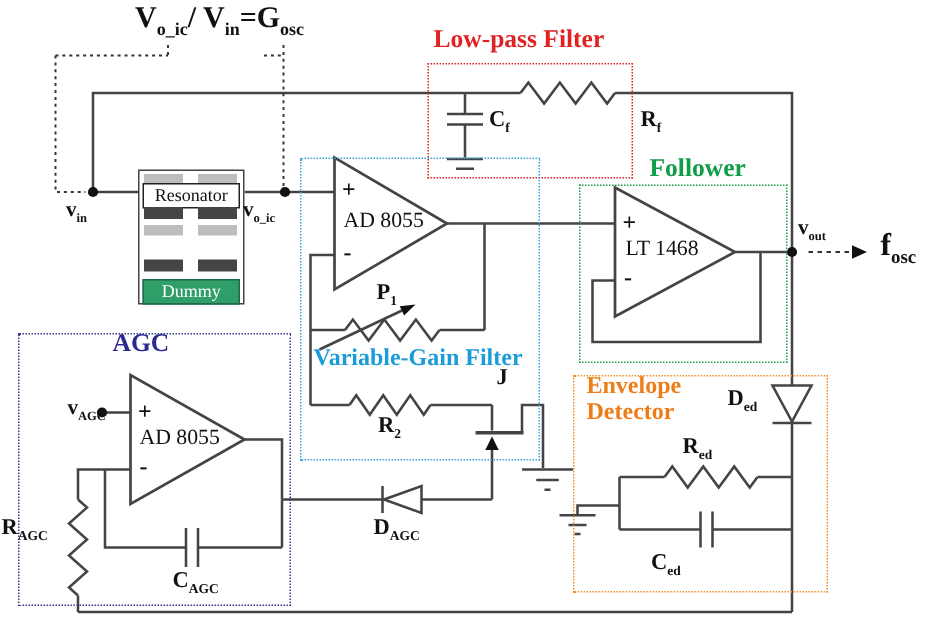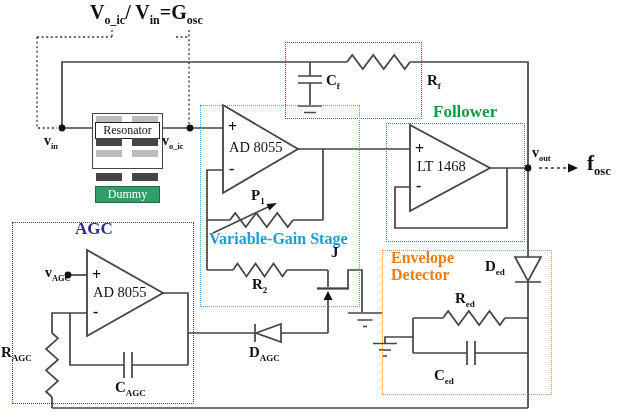--- a/index.html
+++ b/index.html
@@ -19,21 +19,21 @@
   .t-cyan{color:#1b9cd8;font-size:16px;}
   .t-navy{color:#2b2b8f;font-size:17px;}
   .t-orange{color:#ee7d17;font-size:16px;}
   .f-formula{font-size:20px;}
   .f-big{font-size:21px;}
   .f-chip{font-weight:normal;font-size:14.5px;}
   .f-sign{font-size:16px;}
   .f-node{font-size:14px;}
   .iface{position:absolute;left:83px;top:60px;width:92px;text-align:center;
          font-weight:normal;font-size:16px;color:#111;line-height:20px;}
-  .ibox{position:absolute;left:92px;top:113px;width:71px;height:56px;background:#fff;
+  .ibox{position:absolute;left:92px;top:113px;width:71px;height:90px;background:#fff;
         border:1.6px solid #444;box-sizing:border-box;}
   .pad{position:absolute;}
   .pad.light{background:#bdbdbd;}
   .pad.dark{background:#454545;}
   .bar{position:absolute;left:2px;width:63px;text-align:center;font-size:12px;line-height:14px;}
   .bar.res{top:8px;height:15px;background:#fff;border:1.2px solid #222;color:#111;}
   .bar.dum{top:43px;height:15px;background:#2f9e68;border:1.2px solid #1c6c45;color:#fff;margin-top:29px;}
 </style>
 </head>
 <body>
@@ -128,22 +128,23 @@
     <div class="pad light" style="left:39px;top:36px;width:26px;height:7px;"></div>
     <div class="bar dum"><span>Dummy</span></div>
     <div class="pad dark" style="left:3px;top:59px;width:26px;height:8px;"></div>
     <div class="pad dark" style="left:39px;top:59px;width:26px;height:8px;"></div>
   </div>
 
   <div class="lbl f-formula" style="left:90px;top:2px;">
     <span>V</span><sub>o_ic</sub><span>/ V</span><sub>in</sub><span>=G</span><sub>osc</sub>
   </div>
 
+  <div class="lbl t-red" style="left:289px;top:17px;">Low-pass Filter</div>
   <div class="lbl t-green" style="left:433px;top:103px;">Follower</div>
-  <div class="lbl t-cyan" style="left:209px;top:231px;">Variable-Gain Stage</div>
+  <div class="lbl t-cyan" style="left:209px;top:231px;">Variable-Gain Filter</div>
   <div class="lbl t-navy" style="left:75px;top:220px;">AGC</div>
   <div class="lbl t-orange" style="left:391px;top:250px;">Envelope</div>
   <div class="lbl t-orange" style="left:391px;top:267px;">Detector</div>
 
   <div class="lbl f-node" style="left:44px;top:134px;"><span>v</span><sub>in</sub></div>
   <div class="lbl f-node" style="left:162px;top:134px;"><span>v</span><sub>o_ic</sub></div>
   <div class="lbl f-node" style="left:532px;top:146px;"><span>v</span><sub>out</sub></div>
   <div class="lbl f-big" style="left:587px;top:153px;text-align:center;"><span>f</span><sub>osc</sub></div>
   <div class="lbl f-node" style="left:21px;top:266px;margin-left:24px;"><span>v</span><sub>AGC</sub></div>
 

